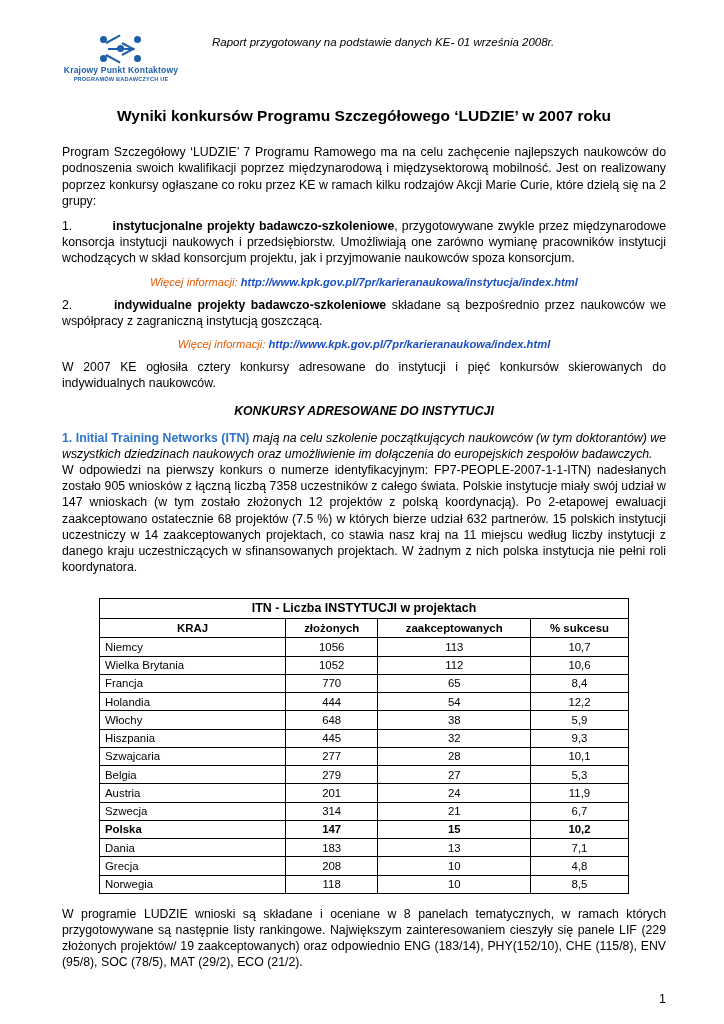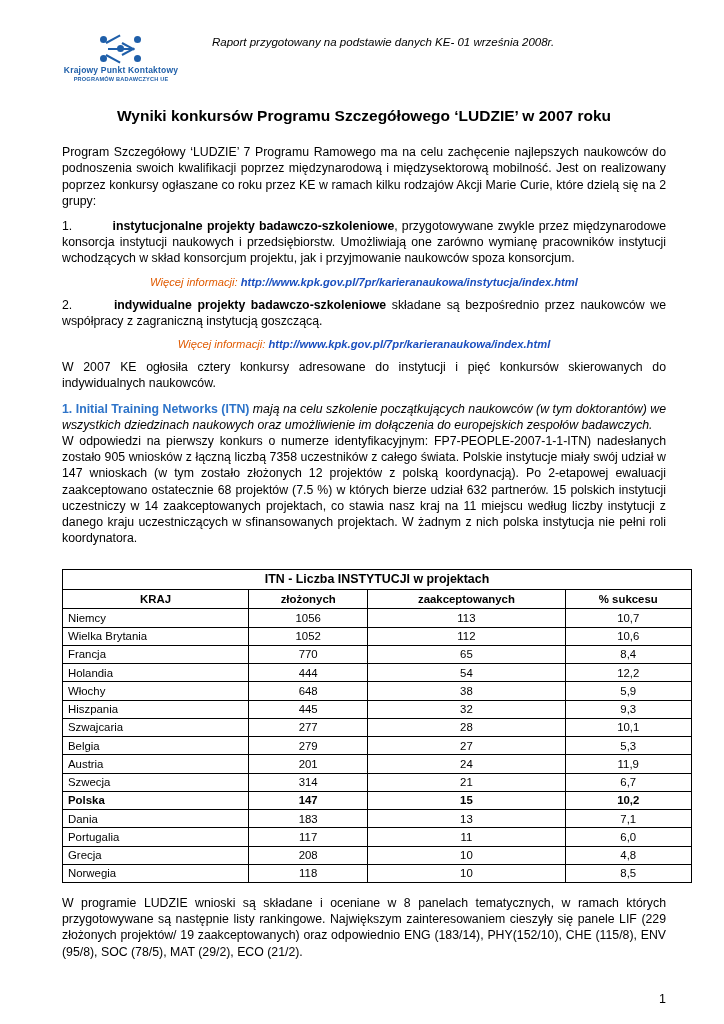--- a/index.html
+++ b/index.html
@@ -119,21 +119,21 @@
   }
   .section-lead {
     color: #2e74c9;
     font-weight: bold;
   }
   .italic { font-style: italic; }
 
   
   table.itn {
     border-collapse: collapse;
-    width: 630px;
+    width: 530px;
     margin: 22px auto 12px auto;
     font-size: 11.4px;
   }
   table.itn td, table.itn th {
     border: 1px solid #000;
     padding: 1.5px 5px;
     line-height: 1.25;
   }
   table.itn th.caption {
     font-size: 12.4px;
@@ -190,20 +190,21 @@
   <p class="body"><span>1.</span> <span class="bold">instytucjonalne projekty badawczo-szkoleniowe</span><span>, przygotowywane zwykle przez międzynarodowe konsorcja instytucji naukowych i przedsiębiorstw. Umożliwiają one zarówno wymianę pracowników instytucji wchodzących w skład konsorcjum projektu, jak i przyjmowanie naukowców spoza konsorcjum.</span></p>
 
   <div class="link-line"><span class="pre">Więcej informacji:</span> <span>http://www.kpk.gov.pl/7pr/karieranaukowa/instytucja/index.html</span></div>
 
   <p class="body"><span>2.</span> <span class="bold">indywidualne projekty badawczo-szkoleniowe</span><span> składane są bezpośrednio przez naukowców we współpracy z zagraniczną instytucją goszczącą.</span></p>
 
   <div class="link-line"><span class="pre">Więcej informacji:</span> <span>http://www.kpk.gov.pl/7pr/karieranaukowa/index.html</span></div>
 
   <p class="body">W 2007 KE ogłosiła cztery konkursy adresowane do instytucji i  pięć konkursów skierowanych do indywidualnych naukowców.</p>
 
+  <div class="center-head">KONKURSY ADRESOWANE DO INSTYTUCJI</div>
 
   <p class="body tight"><span class="section-lead">1. Initial Training Networks (ITN)</span><span class="italic"> mają na celu  szkolenie początkujących naukowców (w tym doktorantów) we wszystkich dziedzinach naukowych oraz  umożliwienie im dołączenia do europejskich zespołów badawczych.</span></p>
 
   <p class="body">W odpowiedzi na pierwszy konkurs o numerze identyfikacyjnym: FP7-PEOPLE-2007-1-1-ITN) nadesłanych zostało 905 wniosków z łączną liczbą 7358 uczestników z całego świata. Polskie instytucje miały swój udział w 147 wnioskach (w tym zostało złożonych 12 projektów z polską koordynacją). Po 2-etapowej ewaluacji zaakceptowano ostatecznie 68 projektów (7.5 %) w których bierze udział 632 partnerów. 15 polskich instytucji uczestniczy w  14 zaakceptowanych projektach, co stawia nasz kraj na 11 miejscu  według liczby instytucji z danego kraju uczestniczących w sfinansowanych projektach. W żadnym z nich polska instytucja nie pełni roli koordynatora.</p>
 
   <table class="itn">
     <thead>
       <tr>
         <th class="caption" colspan="4">ITN - Liczba INSTYTUCJI w projektach</th>
       </tr>
@@ -281,26 +282,20 @@
           <td class="num">15</td>
           <td class="num">10,2</td>
         </tr>
         <tr>
           <td class="country">Dania</td>
           <td class="num">183</td>
           <td class="num">13</td>
           <td class="num">7,1</td>
         </tr>
         <tr>
-          <td class="country">Portugalia</td>
-          <td class="num">117</td>
-          <td class="num">11</td>
-          <td class="num">6,0</td>
-        </tr>
-        <tr>
           <td class="country">Grecja</td>
           <td class="num">208</td>
           <td class="num">10</td>
           <td class="num">4,8</td>
         </tr>
         <tr>
           <td class="country">Norwegia</td>
           <td class="num">118</td>
           <td class="num">10</td>
           <td class="num">8,5</td>

